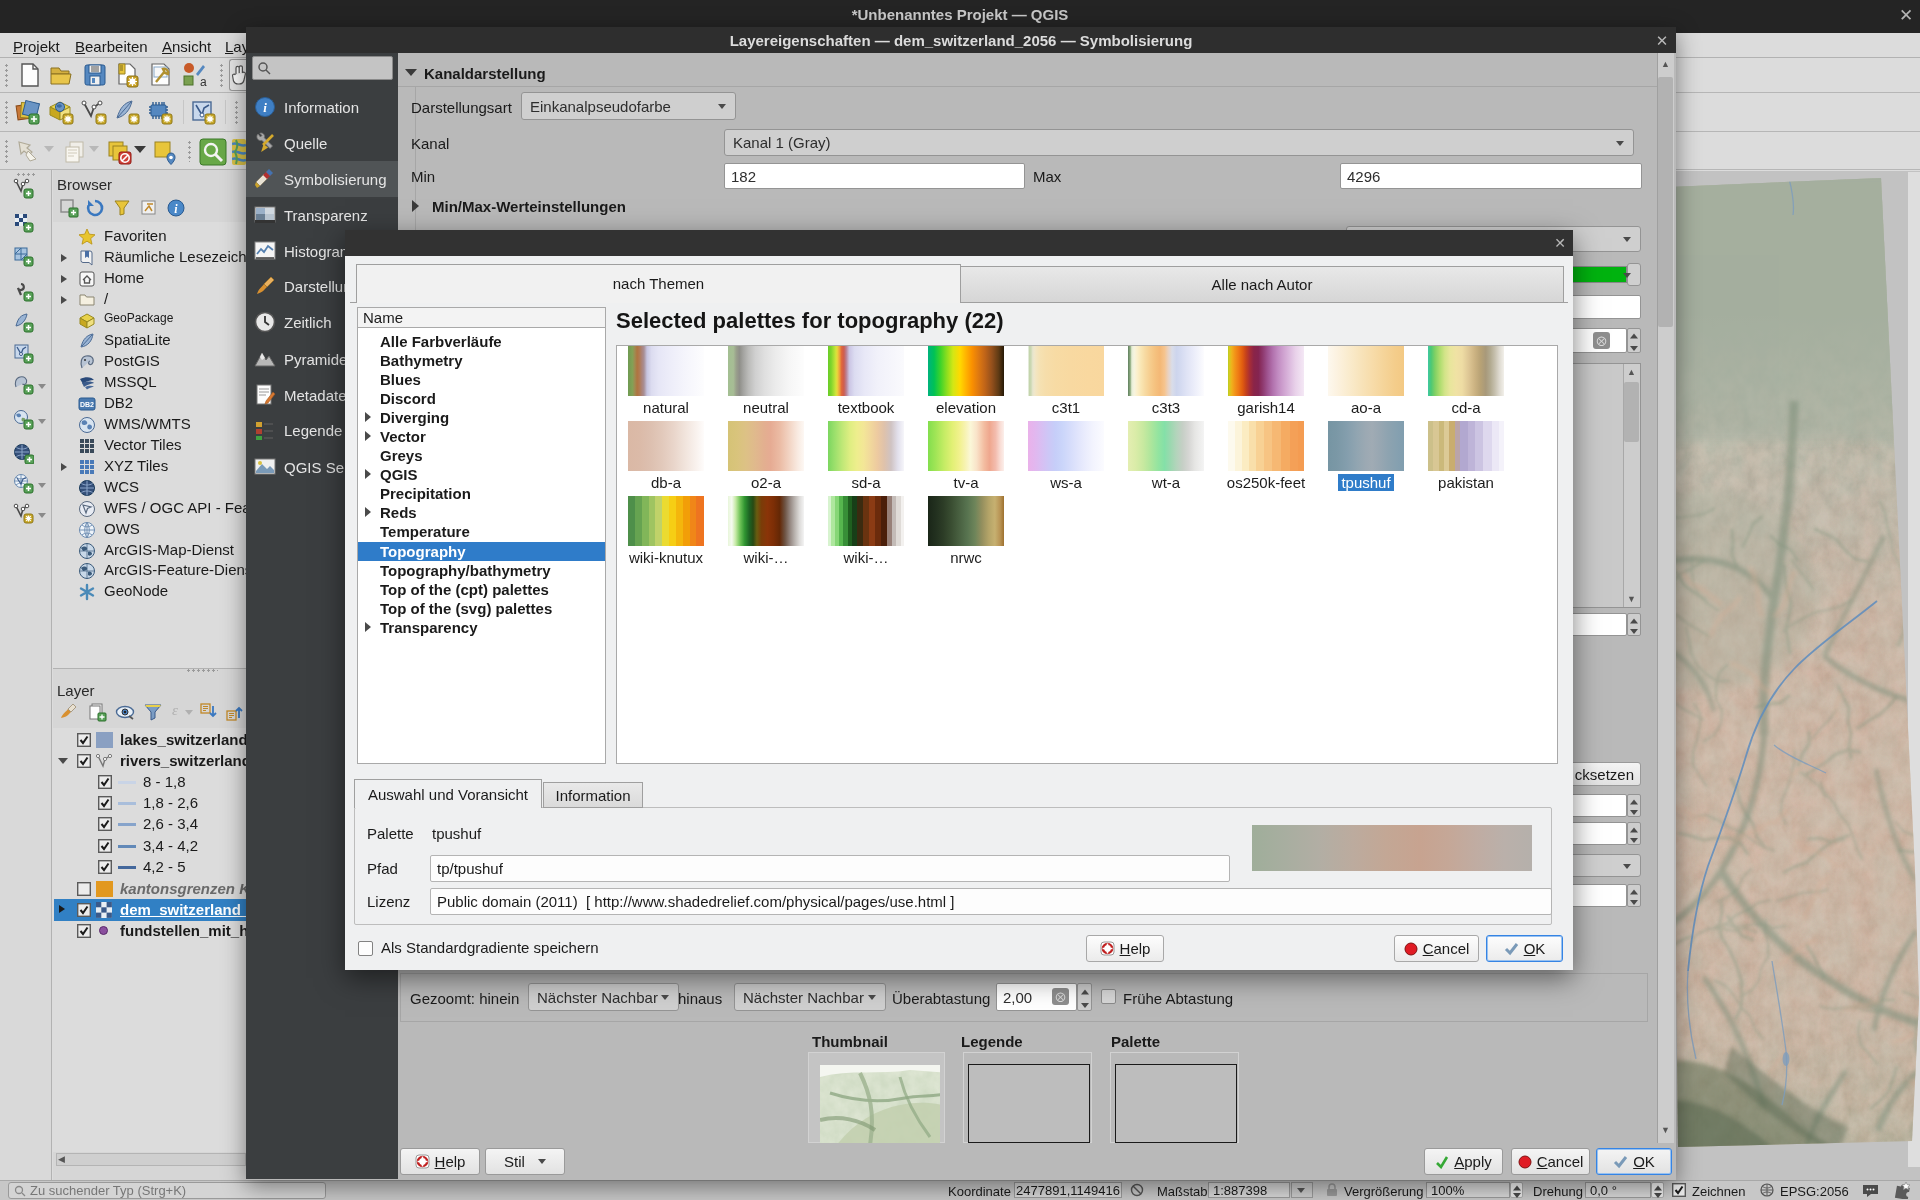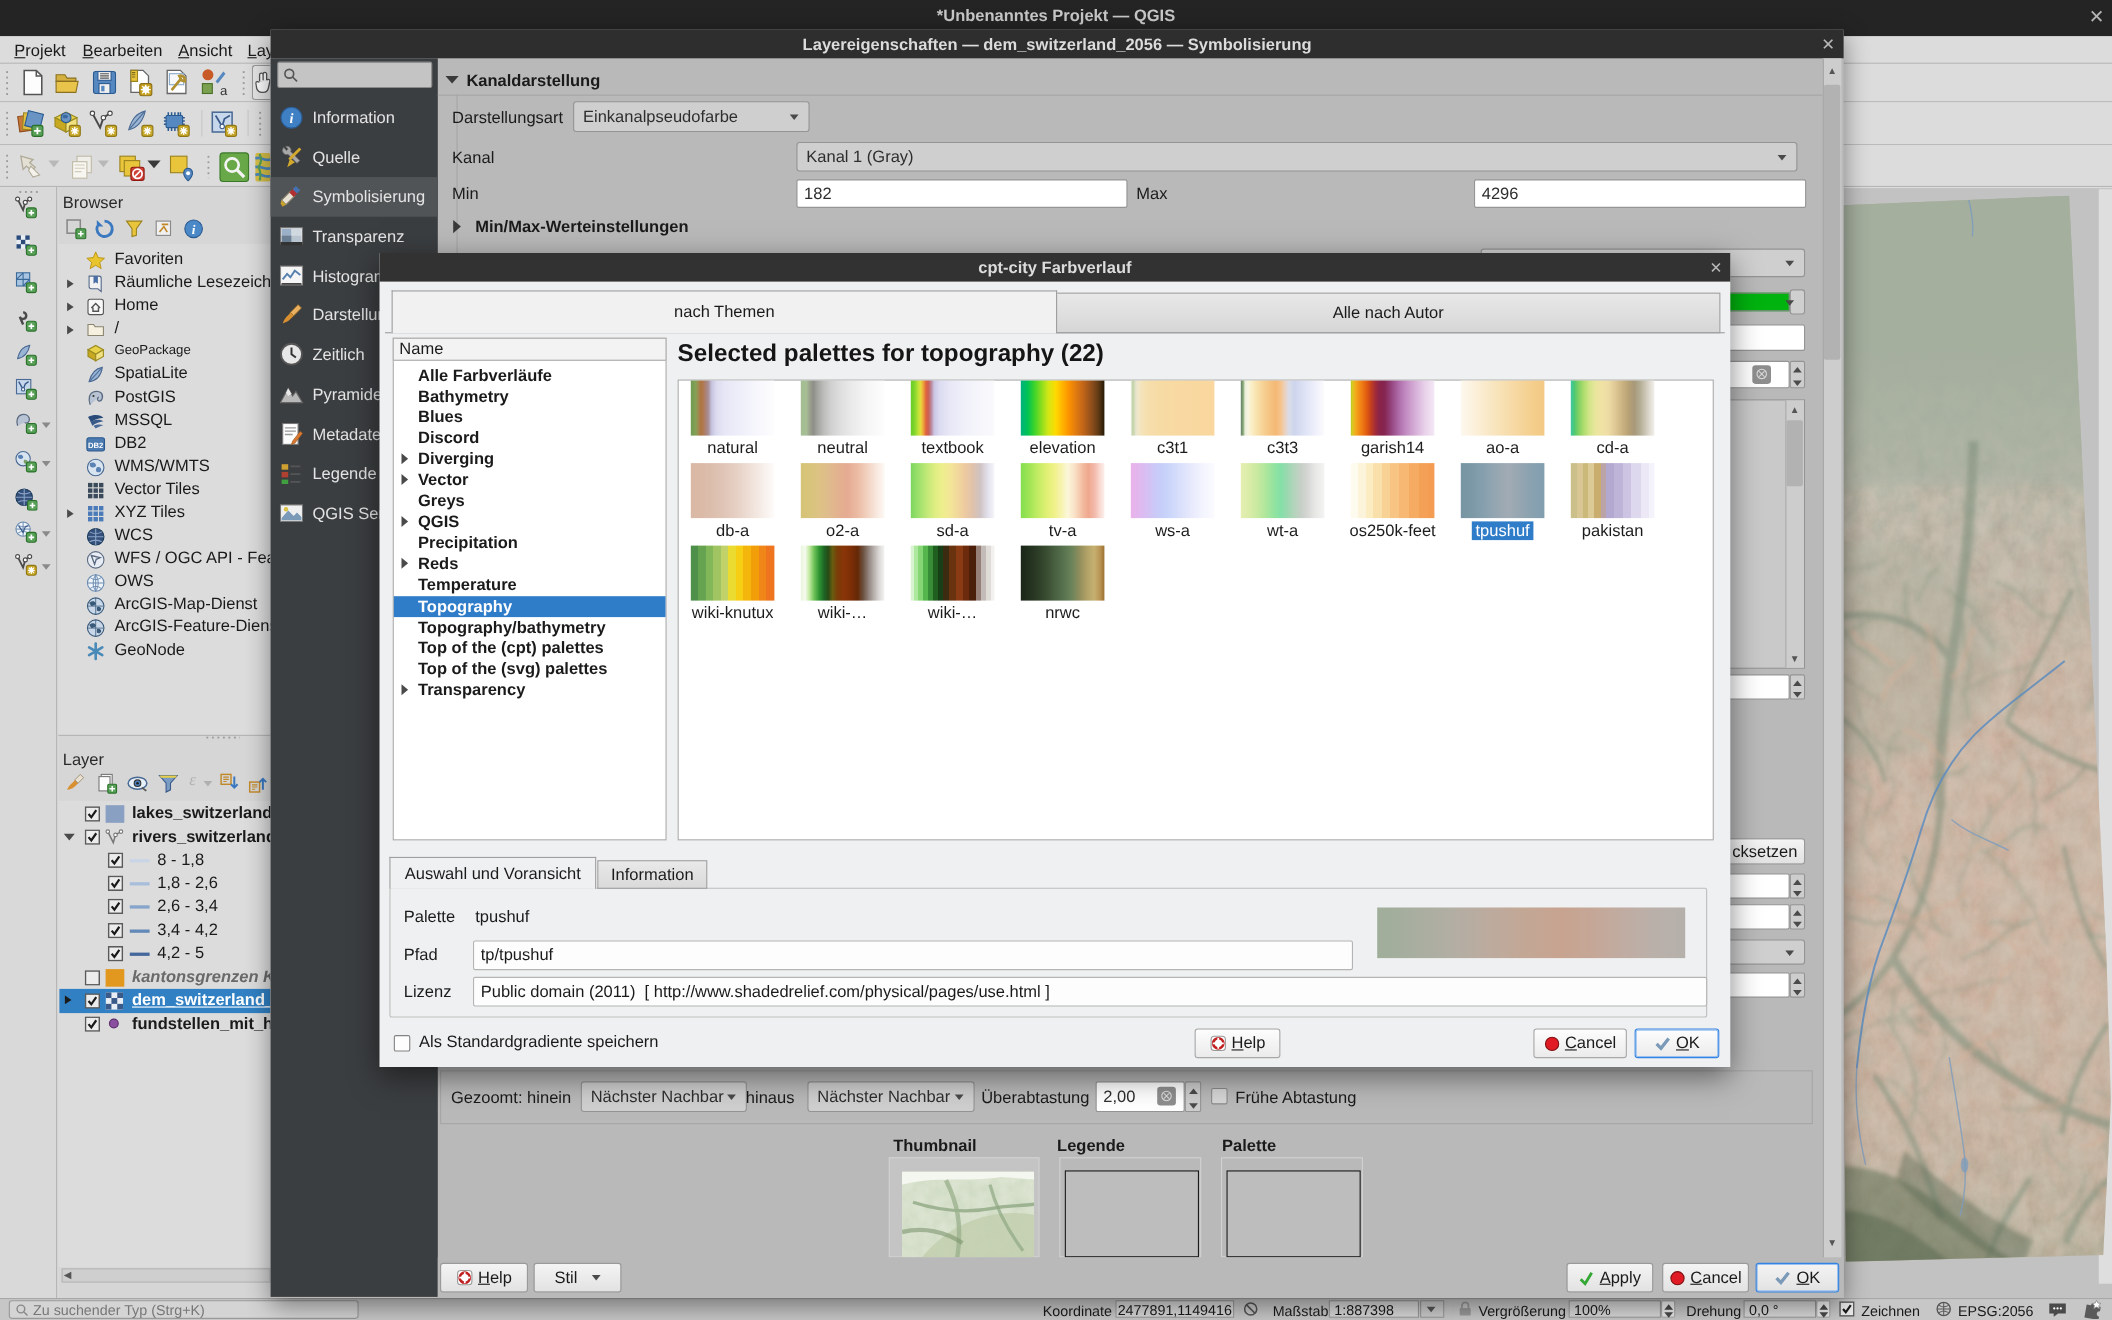--- a/index.html
+++ b/index.html
@@ -1089,21 +1089,20 @@
           <svg width="15" height="15" viewBox="0 0 15 15">
             <path d="M2 8 L6 12 L13 3" fill="none" stroke="#7a9ab8" stroke-width="3"></path>
           </svg>
           <span><span class="u">O</span>K</span>
         </div>
   </div>
 </div>
 
 <div class="abs" id="dlg2" style="left:345px;top:230px;width:1228px;height:740px;background:#eff0f1;box-shadow:0 8px 26px rgba(0,0,0,.5)">
   <div class="abs" style="left:0;top:0;width:1228px;height:26px;background:#323232"></div>
-  <div class="abs b" style="left:0;top:0;width:1228px;height:26px;line-height:27px;text-align:center;color:#dcdcdc;font-size:15px">cpt-city Farbverlauf</div>
   <div class="abs" style="left:1205px;top:1px;width:20px;height:24px;color:#b8b8b8;font-size:14px;text-align:center;line-height:25px">✕</div>
   <div id="dlg2-body">
 
     <div class="abs" style="left:5px;top:72px;width:1218px;height:1px;background:#9f9f9f"></div>
     <div class="abs" style="left:615px;top:36px;width:604px;height:37px;background:linear-gradient(#e8e8e8,#d6d6d6);border:1px solid #9f9f9f;text-align:center;line-height:36px;font-size:15px">Alle nach Autor</div>
     <div class="abs" style="left:11px;top:34px;width:605px;height:39px;background:#f1f1f1;border:1px solid #9f9f9f;border-bottom:none;text-align:center;line-height:38px;font-size:15px">nach Themen</div>
 
     <div class="abs" style="left:12px;top:77px;width:249px;height:457px;background:#fff;border:1px solid #a9a9a9"></div>
     <div class="abs" style="left:12px;top:77px;width:249px;height:21px;background:#f3f3f3;border:1px solid #a9a9a9;font-size:15px;line-height:20px;padding-left:5px">Name</div>
     <div id="namelist">

